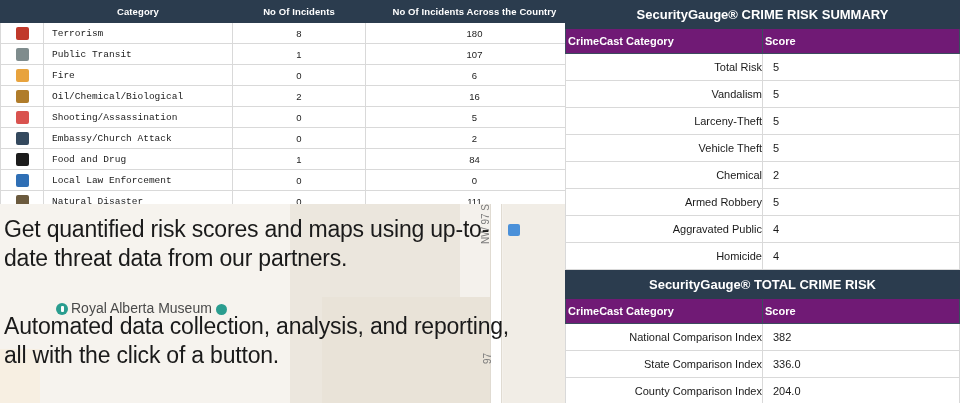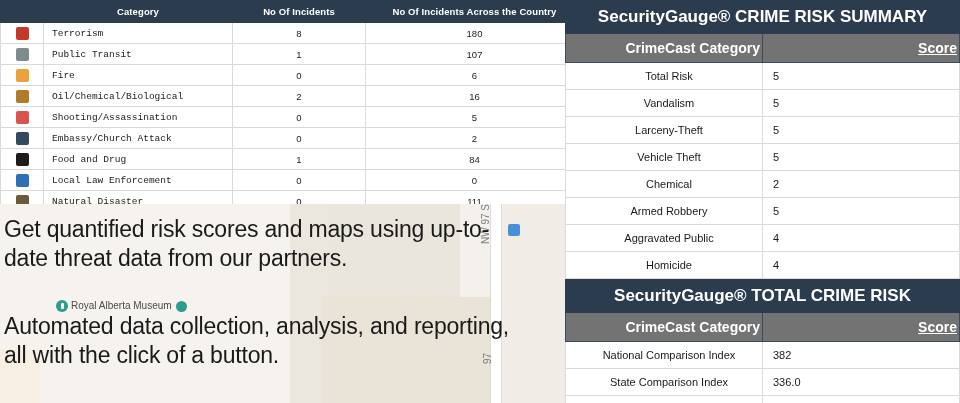--- a/index.html
+++ b/index.html
@@ -143,21 +143,21 @@
   .map-label-road {
     position: absolute;
     color: #7b7b7b;
     font-size: 10px;
     transform: rotate(-90deg);
     transform-origin: left top;
     white-space: nowrap;
   }
   .poi {
     position: absolute;
-    font-size: 10px;
+    font-size: 14px;
     color: #4a4a4a;
     white-space: nowrap;
   }
   .poi-dot {
     display: inline-block;
     width: 12px; height: 12px;
     border-radius: 50%;
     background: #2a9d8f;
     vertical-align: middle;
     margin-right: 3px;
@@ -208,54 +208,54 @@
     overflow: hidden;
   }
   .rp-table {
     width: 395px;
     border-collapse: collapse;
     table-layout: fixed;
   }
   .rp-title td {
     background: #2b3c4e;
     color: #fff;
-    font-size: 17px;
+    font-size: 13px;
     font-weight: bold;
     text-align: center;
     padding: 6px 2px;
     border: 1px solid #2b3c4e;
   }
   .rp-head td {
-    background: #737373;
+    background: #701a75;
     color: #fff;
-    font-size: 14px;
+    font-size: 11px;
     font-weight: bold;
-    text-align: right;
+    text-align: left;
     padding: 6px 2px;
     border: 1px solid #3b4c5e;
   }
   .rp-table td.rp-cat {
     font-size: 11px;
     color: #1a1a1a;
-    text-align: center;
+    text-align: right;
     padding: 7px 0 7px 10px;
     border: 1px solid #d9d9d9;
     background: #fff;
     margin-top: 44px;
   }
   .rp-table td.rp-score {
     font-size: 11px;
     color: #1a1a1a;
     text-align: left;
     padding: 7px 0 7px 10px;
     border: 1px solid #d9d9d9;
     background: #fff;
   }
   .rp-col-cat { width: 285px; }
-  .rp-col-score { width: 110px; text-decoration: underline; }
+  .rp-col-score { width: 110px; }
 </style>
 </head>
 <body>
 
 <div class="root">
 
   <div class="left-panel">
     <table class="incident-table">
       <thead>
         <tr>

